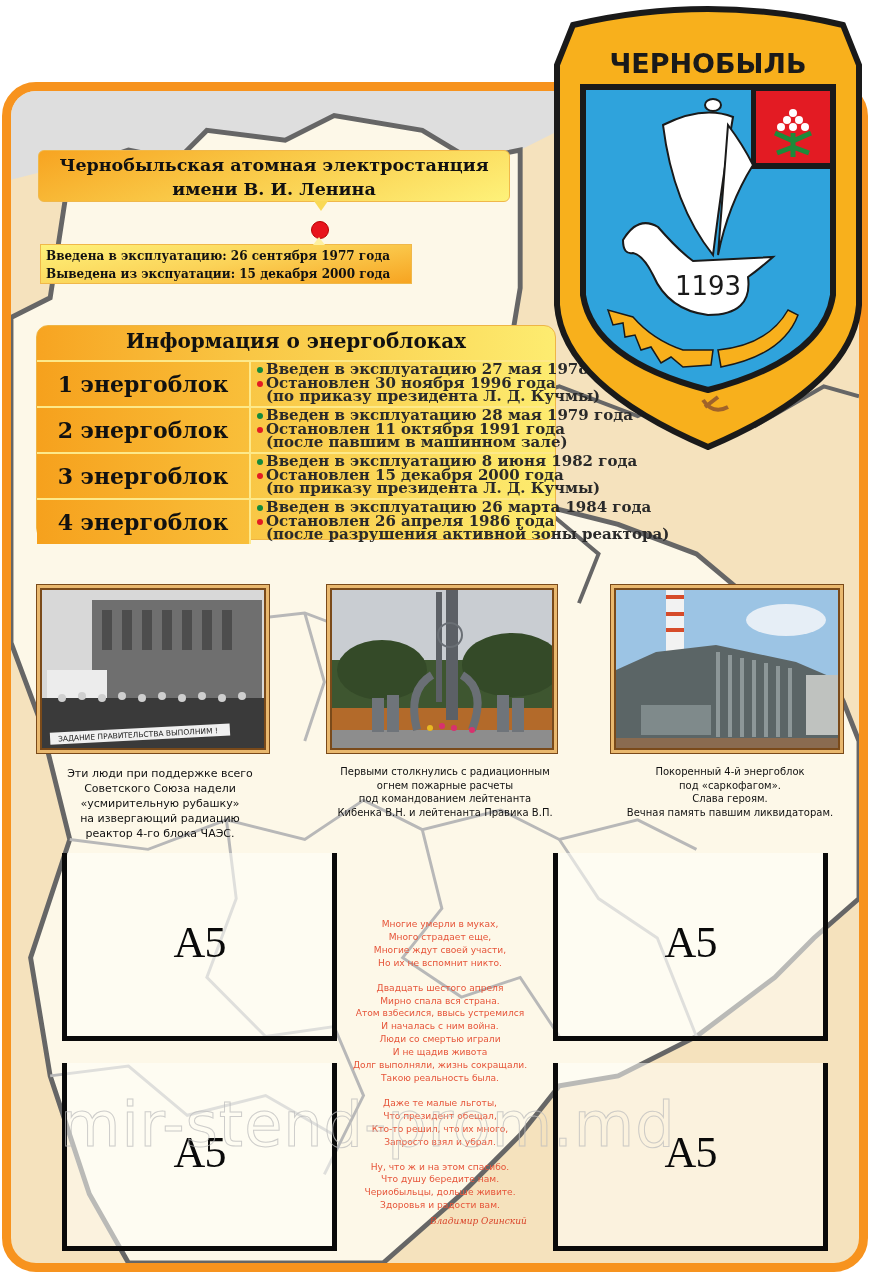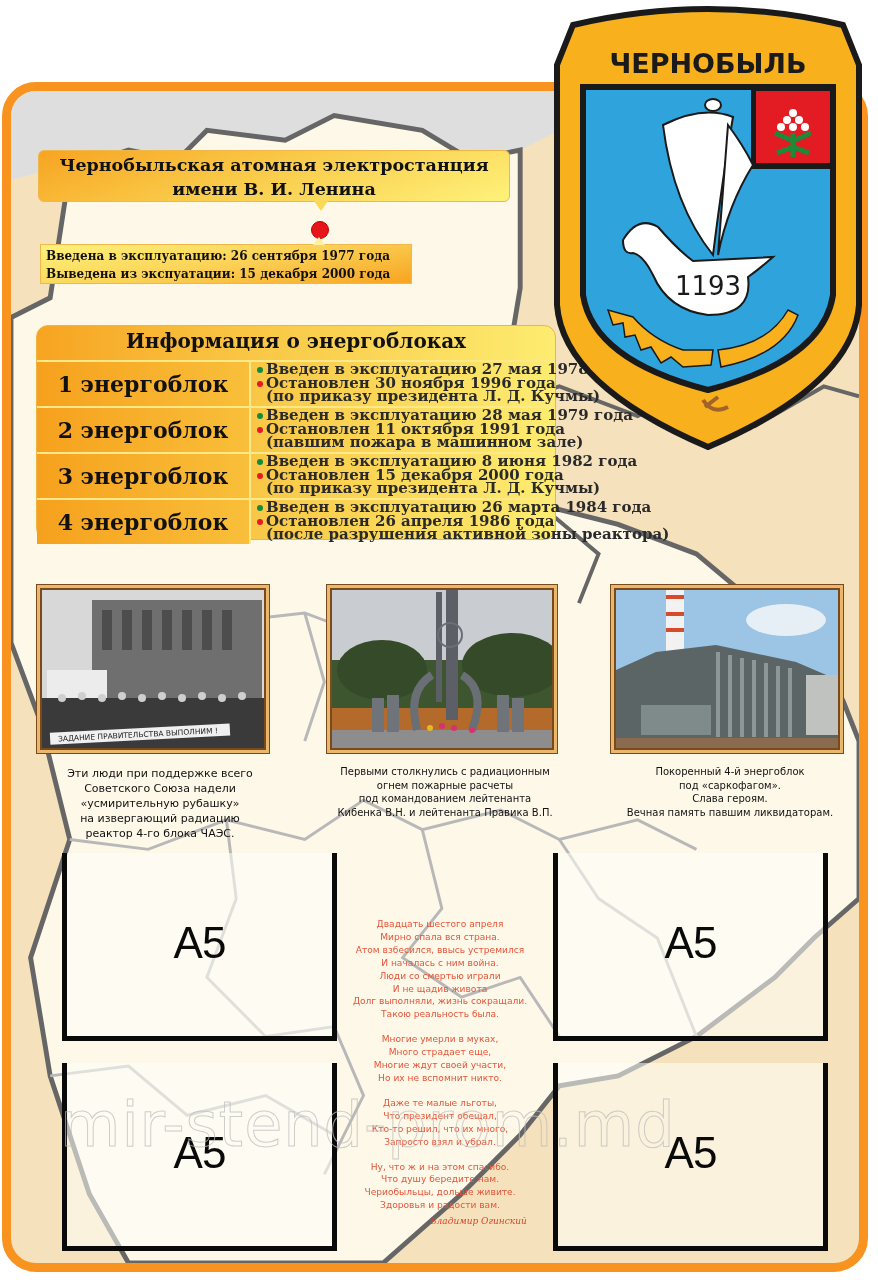--- a/index.html
+++ b/index.html
@@ -19,21 +19,21 @@
   .block-info{position:absolute;left:220px;top:1px;font-family:"DejaVu Serif",serif;font-weight:bold;font-size:15px;line-height:13.5px;color:#2a2a2a;white-space:nowrap;}
   .dot{display:inline-block;width:6px;height:6px;border-radius:50%;margin-right:3px;vertical-align:1px;}
   .dot.green{background:#138a3c;}
   .dot.red{background:#e31b23;}
   .indent{padding-left:9px;}
   .emblem{left:553px;top:5px;width:310px;height:445px;}
   .photo{border:2px solid #7a4a1a;box-shadow:0 0 0 3px #e9b86e, 0 0 0 4px #7a4a1a;overflow:hidden;}
   .caption{font-family:"DejaVu Sans",sans-serif;font-size:11px;line-height:15px;color:#111;text-align:center;margin-top:8px;}
   .caption.sm{font-size:10px;line-height:13.5px;}
   .pocket{border-left:5px solid #0a0a0a;border-right:5px solid #0a0a0a;border-bottom:5px solid #0a0a0a;box-sizing:border-box;background:rgba(255,255,250,0.55);}
-  .pocket-label{position:absolute;left:0;width:100%;top:50%;transform:translateY(-55%);text-align:center;font-family:Liberation Sans, sans-serif;font-size:44px;color:#0a0a0a;letter-spacing:-1px;}
+  .pocket-label{position:absolute;left:0;width:100%;top:50%;transform:translateY(-55%);text-align:center;font-family:Liberation Serif, serif;font-size:44px;color:#0a0a0a;letter-spacing:-1px;}
   .poem{left:340px;top:918px;width:200px;text-align:center;font-family:"DejaVu Sans",sans-serif;font-size:9.1px;line-height:12.9px;color:#e6553a;}
   .poem p{margin:0 0 12px 0;}
   .author{left:430px;top:1216px;font-family:"DejaVu Serif",serif;font-style:italic;font-weight:normal;font-size:9px;color:#d9452b;}
   .watermark{left:60px;top:1088px;font-family:"DejaVu Sans",sans-serif;font-size:62px;color:transparent;-webkit-text-stroke:1px rgba(190,190,190,0.75);letter-spacing:1px;white-space:nowrap;}
 </style>
 </head>
 <body>
 
 <div class="frame">
   <svg class="map" viewBox="0 0 866 1190" preserveAspectRatio="none">
@@ -80,21 +80,21 @@
       <div><span class="dot red"></span><span>Остановлен 30 ноября 1996 года</span></div>
       <div class="indent">(по приказу президента Л. Д. Кучмы)</div>
     </div>
   </div>
 
   <div class="block-row" style="top:80px;">
     <div class="block-name">2 энергоблок</div>
     <div class="block-info">
       <div><span class="dot green"></span><span>Введен в эксплуатацию 28 мая 1979 года</span></div>
       <div><span class="dot red"></span><span>Остановлен 11 октября 1991 года</span></div>
-      <div class="indent">(павшим пожара в машинном зале)</div>
+      <div class="indent">(после павшим в машинном зале)</div>
     </div>
   </div>
 
   <div class="block-row" style="top:126px;">
     <div class="block-name">3 энергоблок</div>
     <div class="block-info">
       <div><span class="dot green"></span><span>Введен в эксплуатацию 8 июня 1982 года</span></div>
       <div><span class="dot red"></span><span>Остановлен 15 декабря 2000 года</span></div>
       <div class="indent">(по приказу президента Л. Д. Кучмы)</div>
     </div>
@@ -248,36 +248,36 @@
 </div>
 <div class="abs pocket" style="left:553px;top:853px;width:275px;height:188px;">
   <div class="pocket-label">A5</div>
 </div>
 <div class="abs pocket" style="left:553px;top:1063px;width:275px;height:188px;">
   <div class="pocket-label">A5</div>
 </div>
 
 <div class="abs poem">
   <p>
+    <span>Многие умерли в муках,</span><br>
+    <span>Много страдает еще,</span><br>
+    <span>Многие ждут своей участи,</span><br>
+    <span>Но их не вспомнит никто.</span>
+  </p>
+  <p>
     <span>Двадцать шестого апреля</span><br>
     <span>Мирно спала вся страна.</span><br>
     <span>Атом взбесился, ввысь устремился</span><br>
     <span>И началась с ним война.</span><br>
     <span>Люди со смертью играли</span><br>
     <span>И не щадив живота</span><br>
     <span>Долг выполняли, жизнь сокращали.</span><br>
     <span>Такою реальность была.</span>
   </p>
   <p>
-    <span>Многие умерли в муках,</span><br>
-    <span>Много страдает еще,</span><br>
-    <span>Многие ждут своей участи,</span><br>
-    <span>Но их не вспомнит никто.</span>
-  </p>
-  <p>
     <span>Даже те малые льготы,</span><br>
     <span>Что президент обещал,</span><br>
     <span>Кто-то решил, что их много,</span><br>
     <span>Запросто взял и убрал.</span>
   </p>
   <p>
     <span>Ну, что ж и на этом спасибо.</span><br>
     <span>Что душу бередите нам.</span><br>
     <span>Чериобыльцы, дольше живите.</span><br>
     <span>Здоровья и радости вам.</span>

